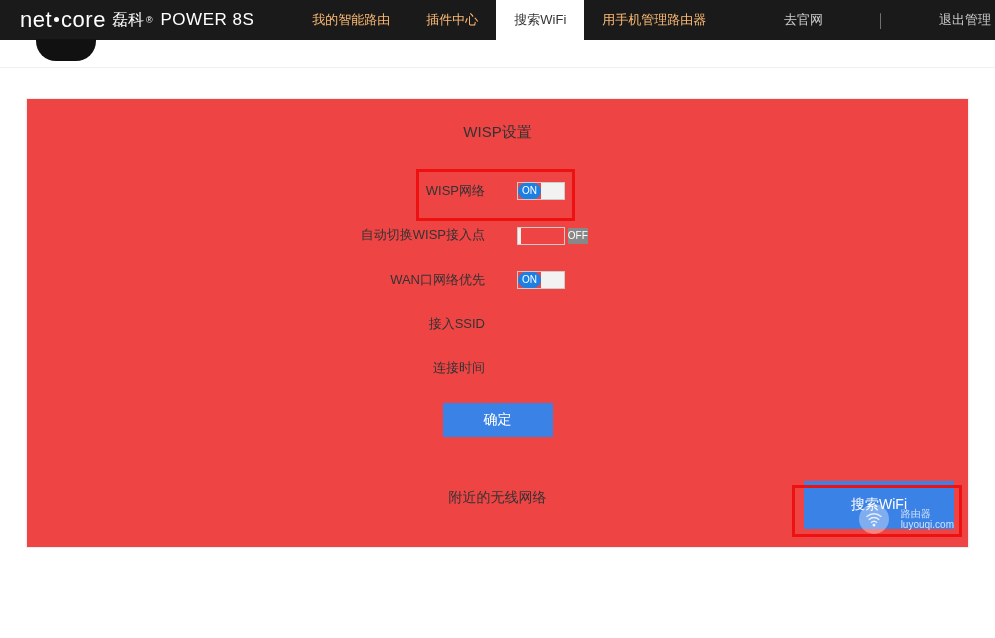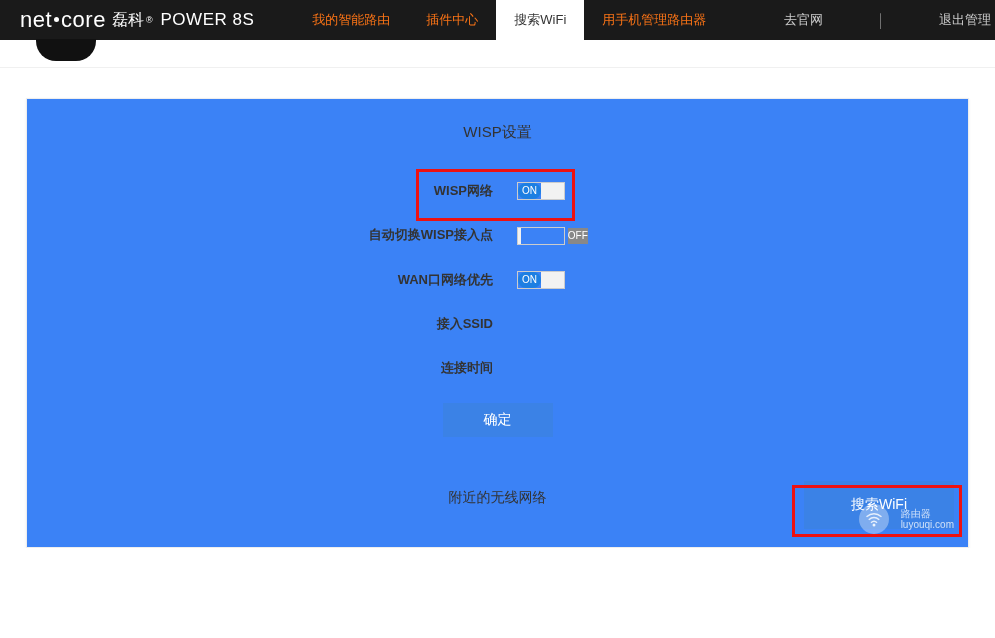--- a/index.html
+++ b/index.html
@@ -5,32 +5,32 @@
   * { margin: 0; padding: 0; box-sizing: border-box; }
   body { font-family: "Microsoft YaHei", Arial, sans-serif; background: #fff; font-size: 14px; color: #333; width: 995px; }
   .header { background: #1a1a1a; color: #ccc; height: 40px; display: flex; align-items: stretch; }
   .brand { display: flex; align-items: center; padding: 0 20px; color: #fff; }
   .brand-main { font-size: 22px; font-weight: 400; letter-spacing: 0.5px; }
   .brand-dot { display:inline-block; width:5px; height:5px; background:#fff; border-radius:50%; vertical-align: middle; margin:0 2px 4px 2px;}
   .brand-cn { font-size: 16px; margin-left: 6px; font-weight: 400; }
   .brand-sup { font-size: 9px; vertical-align: top; margin-left:2px;}
   .brand-model { font-size: 17px; margin-left: 8px; font-weight: 300; letter-spacing: 0.5px;}
   .nav { display: flex; margin-left: 20px; }
-  .nav-item { padding: 0 18px; display: flex; align-items: center; color: #f97316; font-size: 13px; cursor: pointer; }
+  .nav-item { padding: 0 18px; display: flex; align-items: center; color: #fdba74; font-size: 13px; cursor: pointer; }
   .nav-item.active { background: #fff; color: #333; }
   .header-right { margin-left: auto; display: flex; align-items: center; padding-right: 4px; font-size: 13px; color: #ccc; gap: 48px;}
   .header-right span { cursor: pointer; }
   .hr-sep { margin: 0 6px; color: #777;}
   .shadow-strip { height: 28px; display: flex; align-items: center; padding-left: 36px; color: #777; font-size: 11px; border-bottom: 1px solid #f0f0f0;}
   .avatar-stub { width:60px; height:22px; background:#111; border-radius:0 0 20px 20px; margin-right:30px; margin-top:-8px;}
   .panel-wrap { padding: 30px 26px 0 26px; }
-  .panel { background: #3b82f6; border: 1px solid #eee; box-shadow: 0 1px 3px rgba(0,0,0,0.06); padding: 24px 0 40px 0; position: relative; }
+  .panel { background: #ef4444; border: 1px solid #eee; box-shadow: 0 1px 3px rgba(0,0,0,0.06); padding: 24px 0 40px 0; position: relative; }
   .panel-title { text-align: center; font-size: 15px; color: #333; margin-bottom: 40px; }
   .form-row { display: flex; align-items: center; justify-content: flex-start; margin-bottom: 26px; }
-  .form-label { width: 490px; text-align: right; padding-right: 24px; font-size: 13px; color: #333; font-weight: bold; }
+  .form-label { width: 490px; text-align: right; padding-right: 32px; font-size: 13px; color: #333; }
   .form-ctrl { width: 200px; text-align: left; }
   .toggle { display: inline-flex; width: 48px; height: 18px; border: 1px solid #ccc; cursor: pointer; font-size: 10px; line-height: 16px; vertical-align: middle;}
   .toggle .tg-on, .toggle .tg-off { flex:1; text-align:center; }
   .toggle.on .tg-on { background: #1d7fe2; color: #fff; border-radius: 8px; }
   .toggle.on .tg-off { background: #f2f2f2; color:#f2f2f2; }
   .toggle.off .tg-on { background: #f2f2f2; color:#f2f2f2;}
   .toggle.off .tg-off { background: #888; color: #fff; margin-left: 47px; }
   .hl-box { border: 3px solid #e11; }
   .hl-1 { position: absolute; left: 389px; top: 70px; width: 159px; height: 52px; pointer-events: none; }
   .btn-primary { display: block; margin: 20px auto 0 auto; width: 110px; height: 34px; background: #3b82e6; color: #fff; border: none; font-size: 14px; cursor: pointer; }

